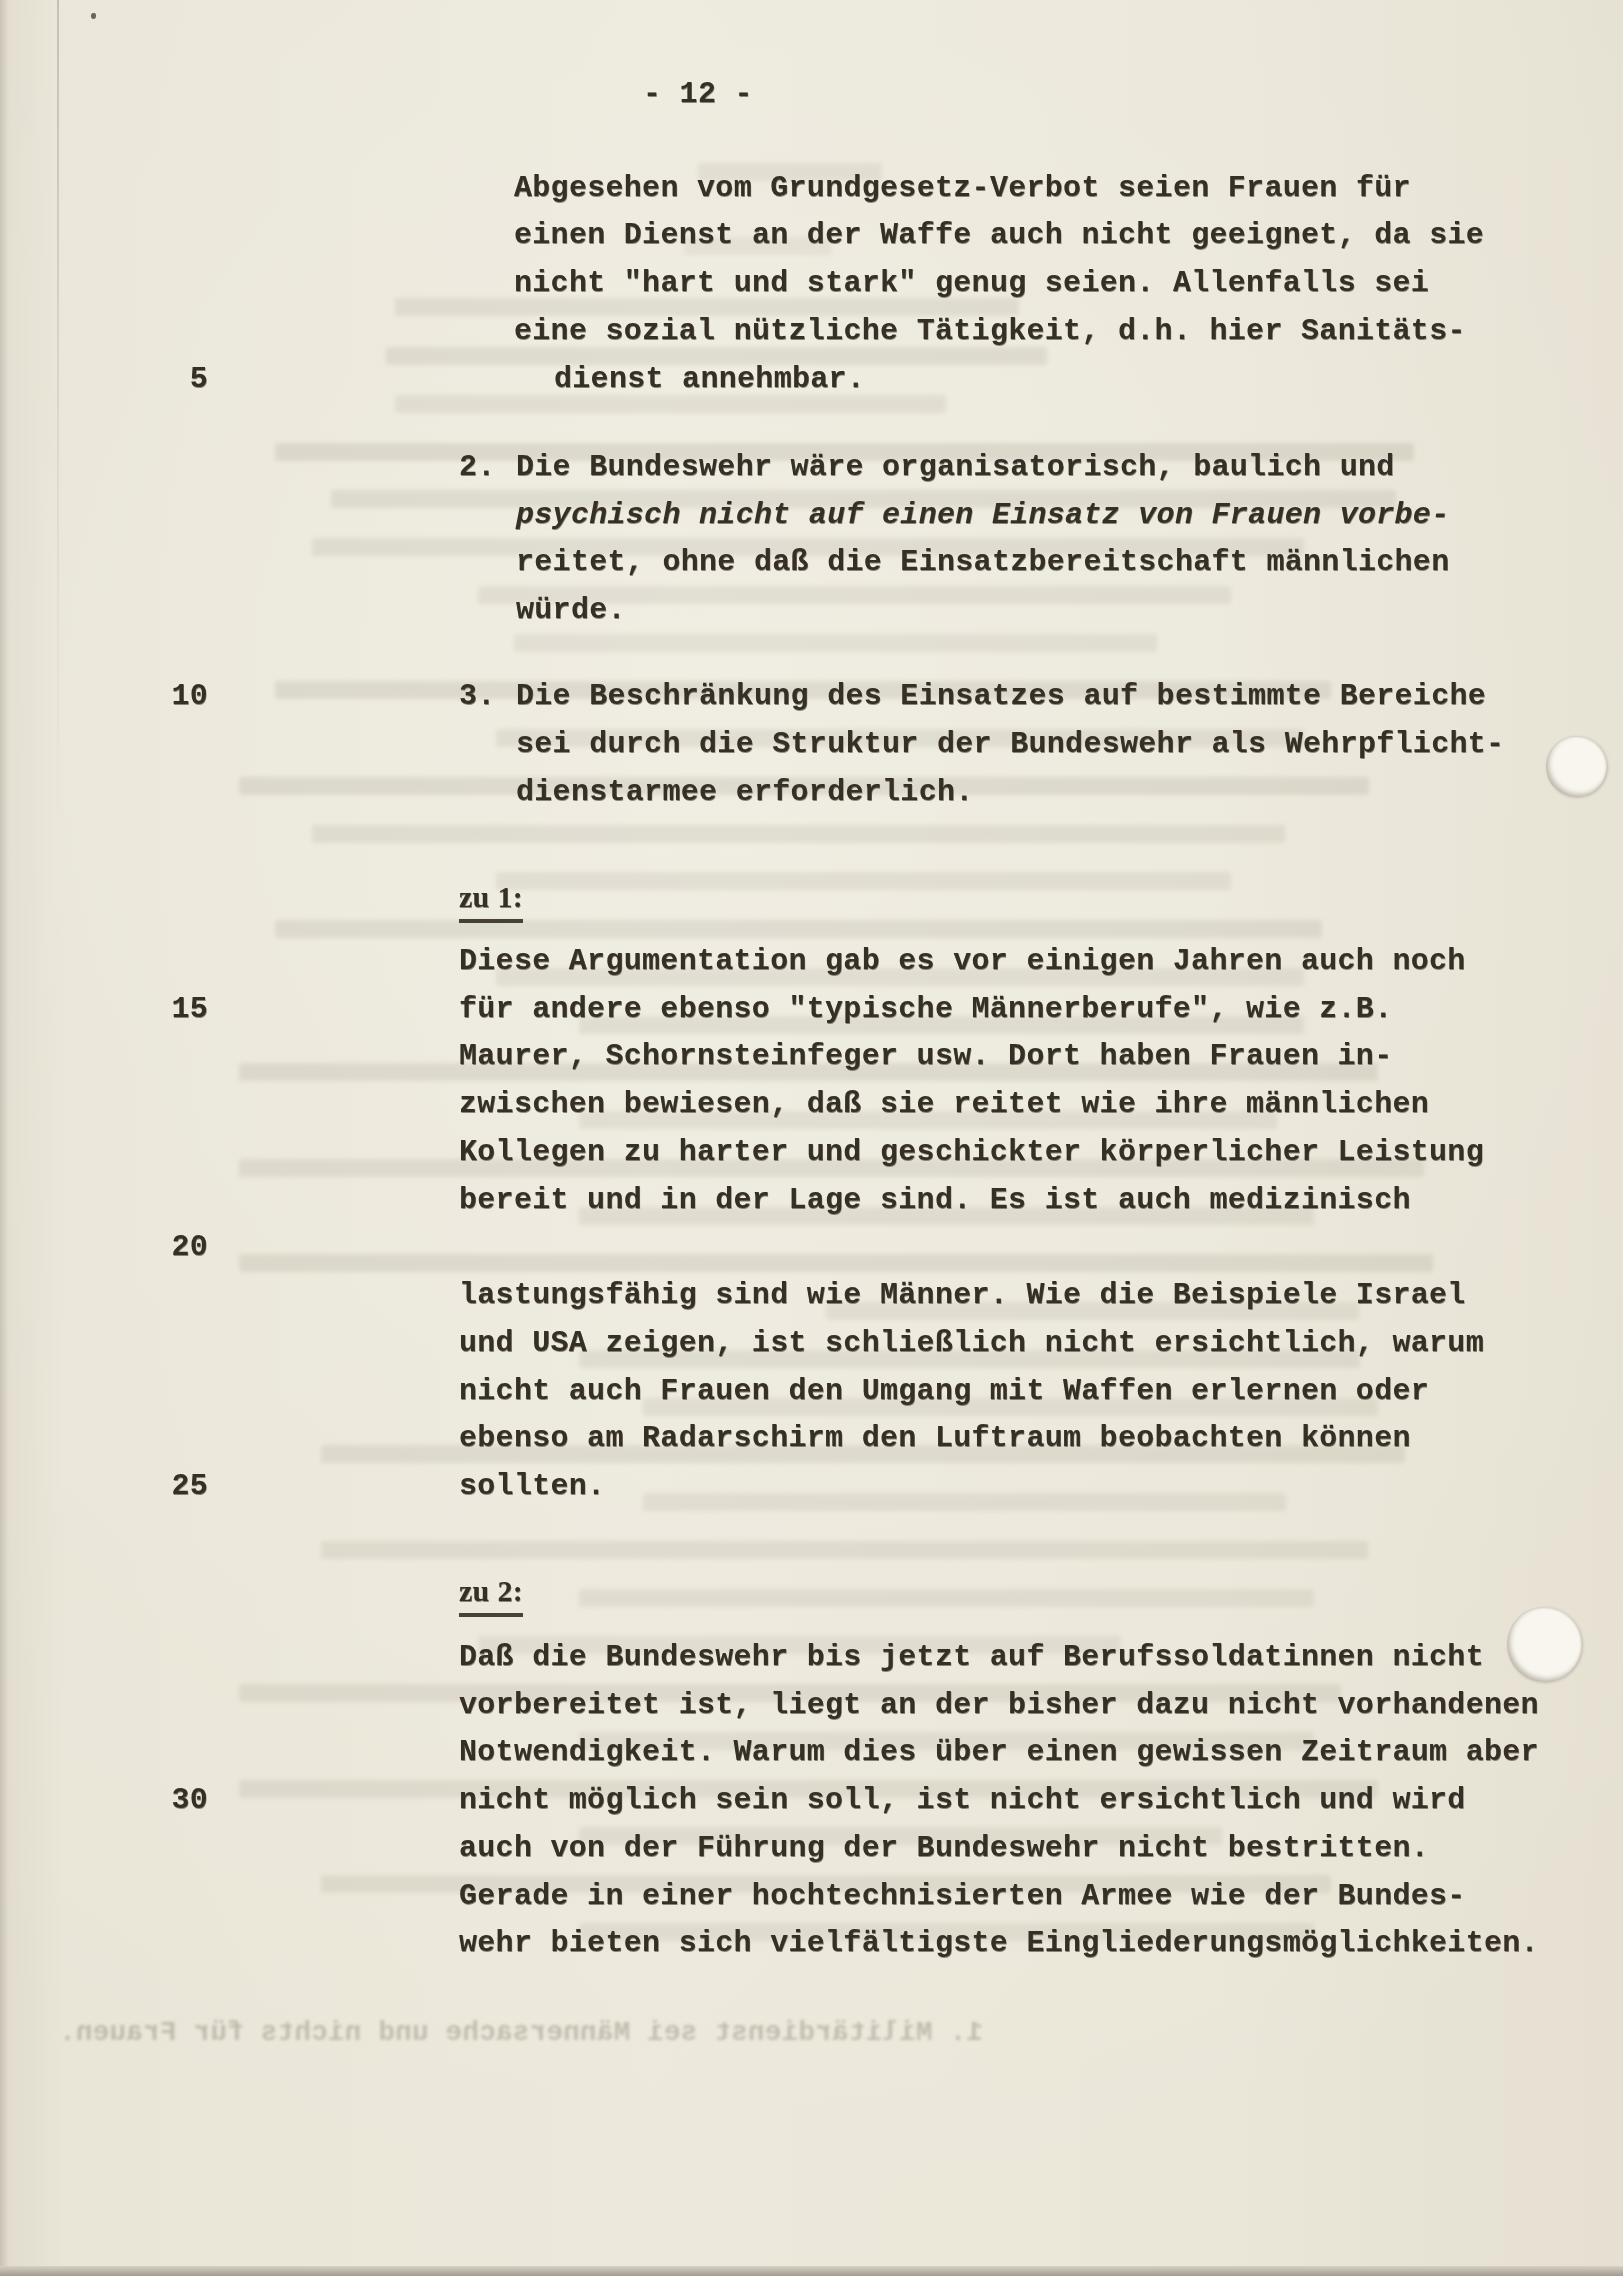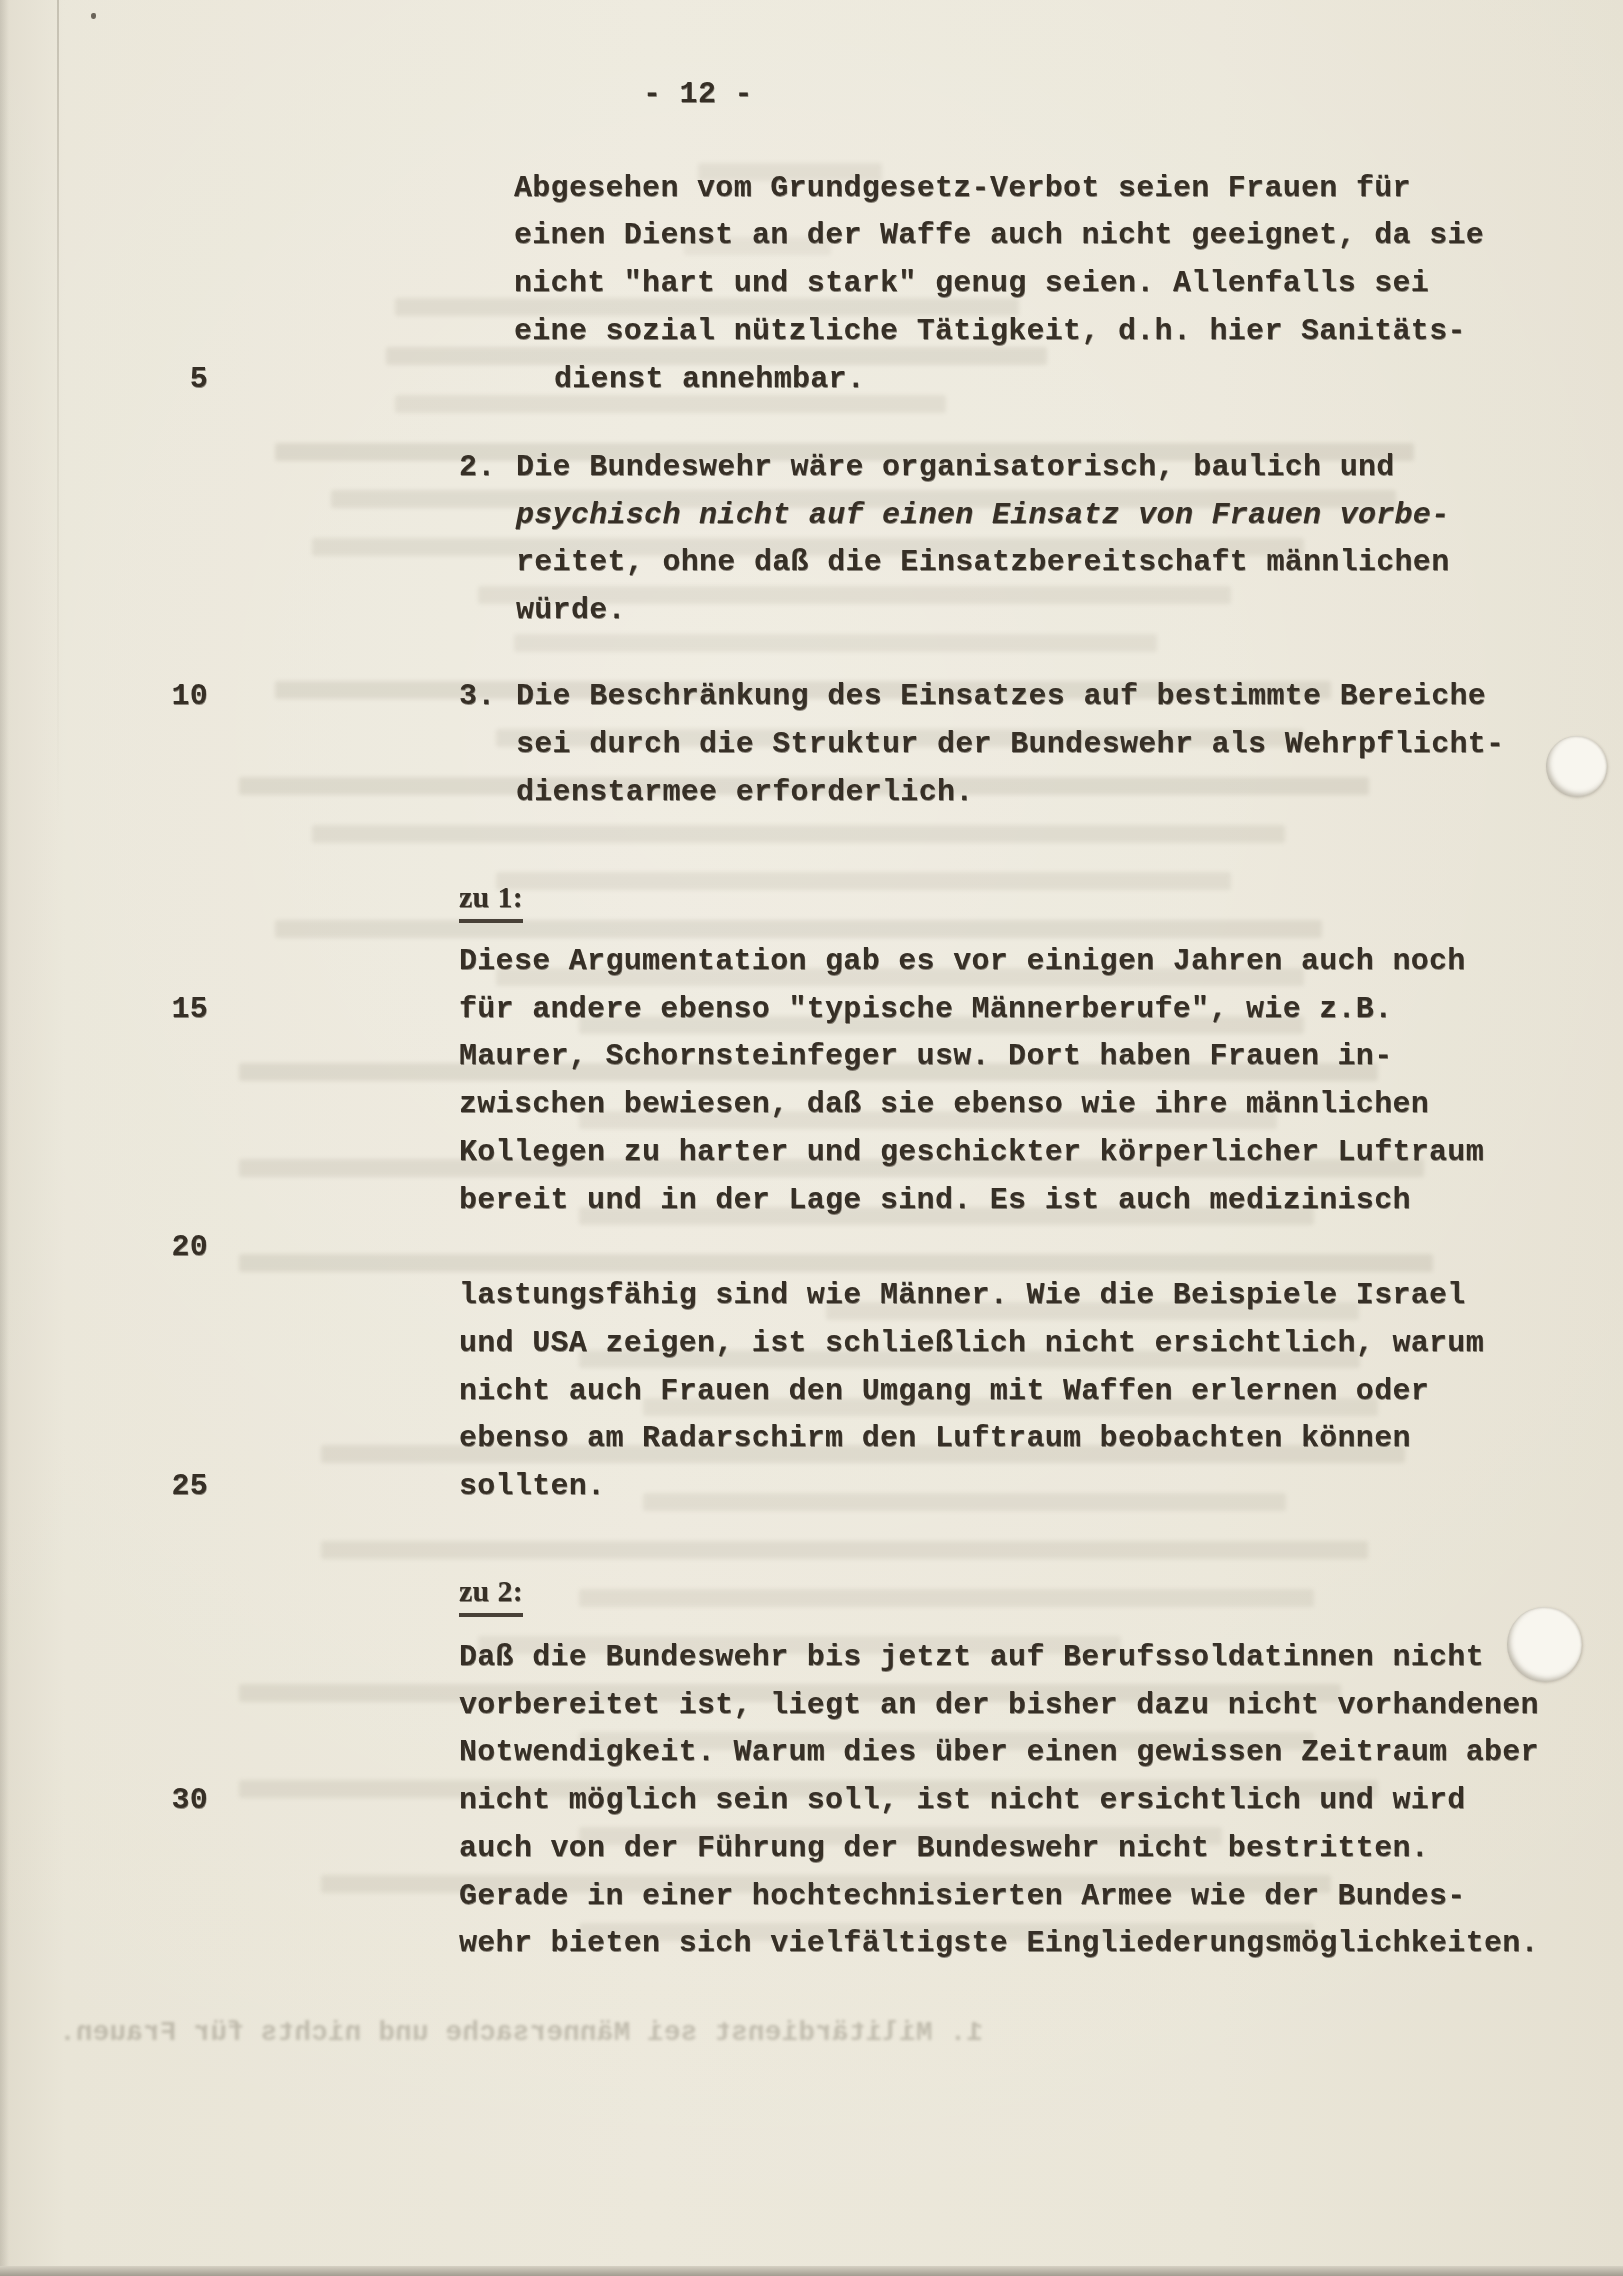--- a/index.html
+++ b/index.html
@@ -133,22 +133,22 @@
 
   <div class="tline" style="left:459px;top:681px;">3.</div>
   <div class="tline" style="left:516px;top:681px;">Die Beschränkung des Einsatzes auf bestimmte Bereiche</div>
   <div class="tline" style="left:516px;top:729px;">sei durch die Struktur der Bundeswehr als Wehrpflicht-</div>
   <div class="tline" style="left:516px;top:777px;">dienstarmee erforderlich.</div>
 
   <div class="tline" style="left:459px;top:882px;"><span class="zu-underline">zu 1:</span></div>
   <div class="tline" style="left:459px;top:946px;">Diese Argumentation gab es vor einigen Jahren auch noch</div>
   <div class="tline" style="left:459px;top:994px;">für andere ebenso "typische Männerberufe", wie z.B.</div>
   <div class="tline" style="left:459px;top:1041px;">Maurer, Schornsteinfeger usw. Dort haben Frauen in-</div>
-  <div class="tline" style="left:459px;top:1089px;">zwischen bewiesen, daß sie ebenso wie ihre männlichen</div>
-  <div class="tline" style="left:459px;top:1137px;">Kollegen zu harter und geschickter körperlicher Luftraum</div>
+  <div class="tline" style="left:459px;top:1089px;">zwischen bewiesen, daß sie reitet wie ihre männlichen</div>
+  <div class="tline" style="left:459px;top:1137px;">Kollegen zu harter und geschickter körperlicher Leistung</div>
   <div class="tline" style="left:459px;top:1185px;">bereit und in der Lage sind. Es ist auch medizinisch</div>
   <div class="tline" style="left:459px;top:1328px;">und USA zeigen, ist schließlich nicht ersichtlich, warum</div>
   <div class="tline" style="left:459px;top:1280px;">lastungsfähig sind wie Männer. Wie die Beispiele Israel</div>
   <div class="tline" style="left:459px;top:1376px;">nicht auch Frauen den Umgang mit Waffen erlernen oder</div>
   <div class="tline" style="left:459px;top:1423px;">ebenso am Radarschirm den Luftraum beobachten können</div>
   <div class="tline" style="left:459px;top:1471px;">sollten.</div>
 
   <div class="tline" style="left:459px;top:1576px;"><span class="zu-underline">zu 2:</span></div>
   <div class="tline" style="left:459px;top:1642px;">Daß die Bundeswehr bis jetzt auf Berufssoldatinnen nicht</div>
   <div class="tline" style="left:459px;top:1690px;">vorbereitet ist, liegt an der bisher dazu nicht vorhandenen</div>

